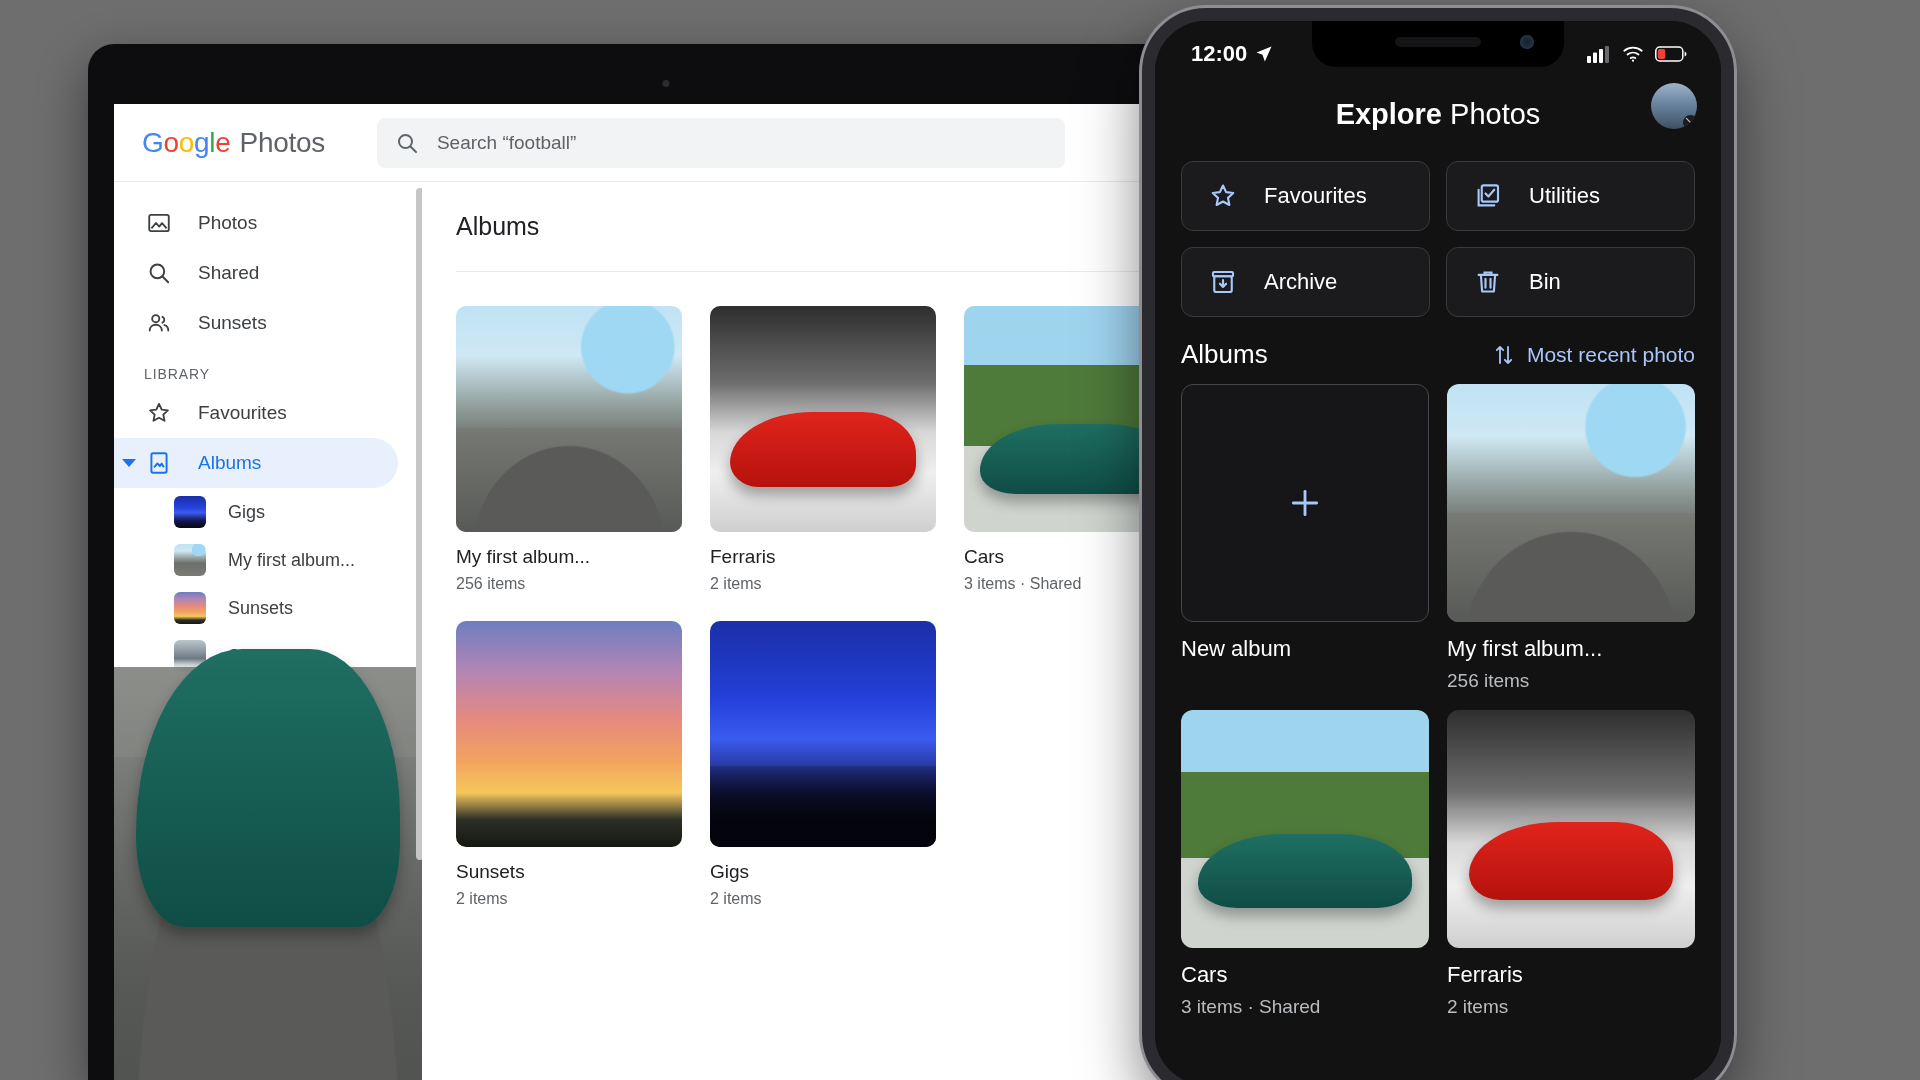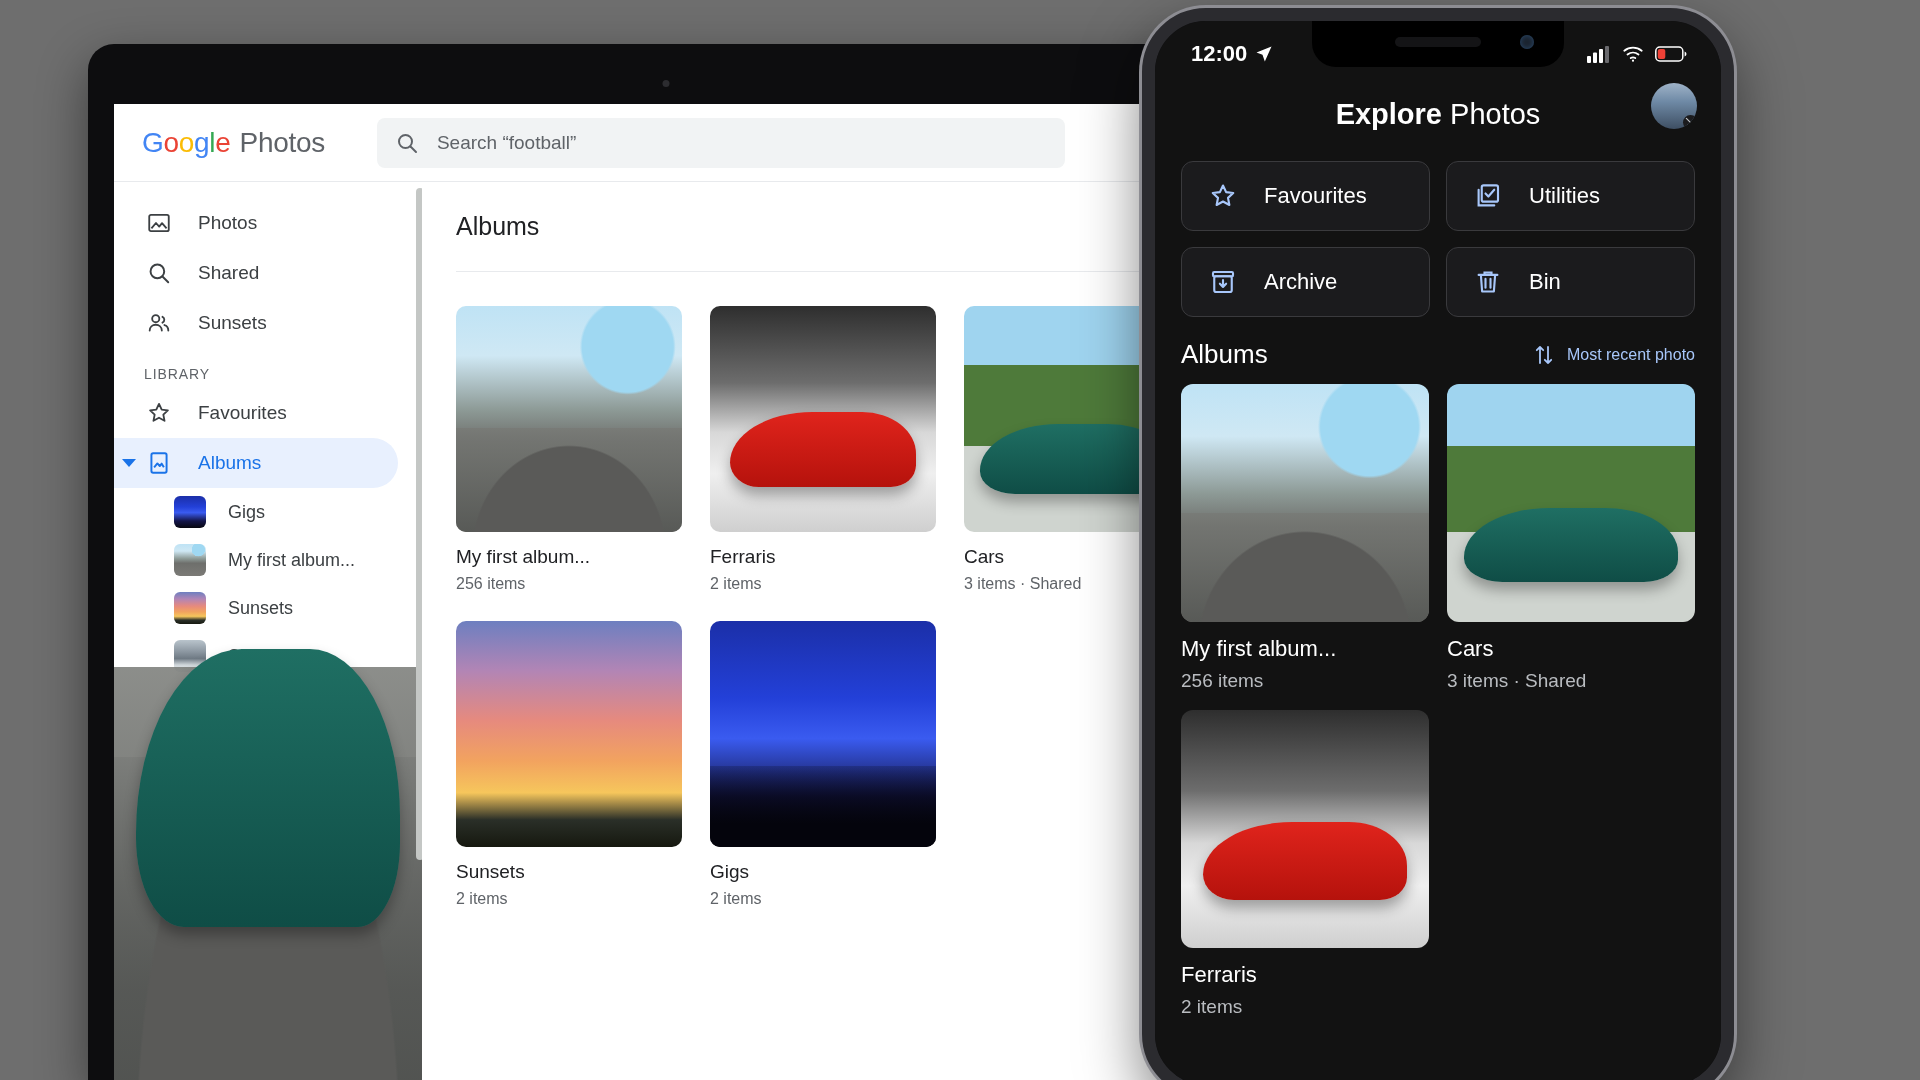--- a/index.html
+++ b/index.html
@@ -136,21 +136,21 @@
   .quick-btn {
     height:70px; border:1px solid #3a3a3d; border-radius:12px;
     display:flex; align-items:center; padding-left:26px; gap:26px; color:#fff; font-size:22px;
     background:#1b1b1d;
   }
   .ph-section {
     display:flex; align-items:center; justify-content:space-between;
     padding: 22px 26px 10px 26px;
   }
   .ph-section h2 { font-size:26px; color:#fff; font-weight:400; }
-  .ph-sort { color:#a8c7fa; font-size:16px; display:flex; align-items:center; gap:11px; }
+  .ph-sort { color:#a8c7fa; font-size:21px; display:flex; align-items:center; gap:11px; }
   .ph-grid { display:grid; grid-template-columns:1fr 1fr; gap:18px 18px; padding: 4px 26px 0 26px; }
   .ph-card .cover { width:100%; height:238px; border-radius:12px; overflow:hidden; position:relative; }
   .ph-card .cover.newalbum { border:1px solid #46464a; display:flex; align-items:center; justify-content:center; background:#161618; }
   .ph-card .name { margin-top:14px; font-size:22px; color:#fff; white-space:nowrap; overflow:hidden; }
   .ph-card .meta { margin-top:8px; font-size:19px; color:#b9bcc0; }
 
   
   .img-pano {
     background:
       radial-gradient(circle at 76% 18%, #9fd8f2 0 18%, transparent 19%),
@@ -495,20 +495,29 @@
         <div class="ph-sort">
           <svg width="24" height="24" viewBox="0 0 24 24" fill="none" stroke="#a8c7fa" stroke-width="1.8" stroke-linecap="round" stroke-linejoin="round">
             <path d="M8 20V4M4.8 7.2L8 4l3.2 3.2"></path>
               <path d="M16 4v16M12.8 16.8L16 20l3.2-3.2"></path>
           </svg>
           <span>Most recent photo</span>
         </div>
       </div>
 
       <div class="ph-grid">
+        <div class="ph-card">
+          <div class="cover newalbum">
+            <svg width="40" height="40" viewBox="0 0 24 24" stroke="#a8c7fa" stroke-width="1.7" stroke-linecap="round">
+              <line x1="12" y1="5" x2="12" y2="19"></line>
+                <line x1="5" y1="12" x2="19" y2="12"></line>
+            </svg>
+          </div>
+          <div class="name">New album</div>
+        </div>
 
         <div class="ph-card">
           <div class="cover img-pano"></div>
           <div class="name">My first album...</div>
           <div class="meta">256 items</div>
         </div>
 
         <div class="ph-card">
           <div class="cover img-aston"></div>
           <div class="name">Cars</div>

